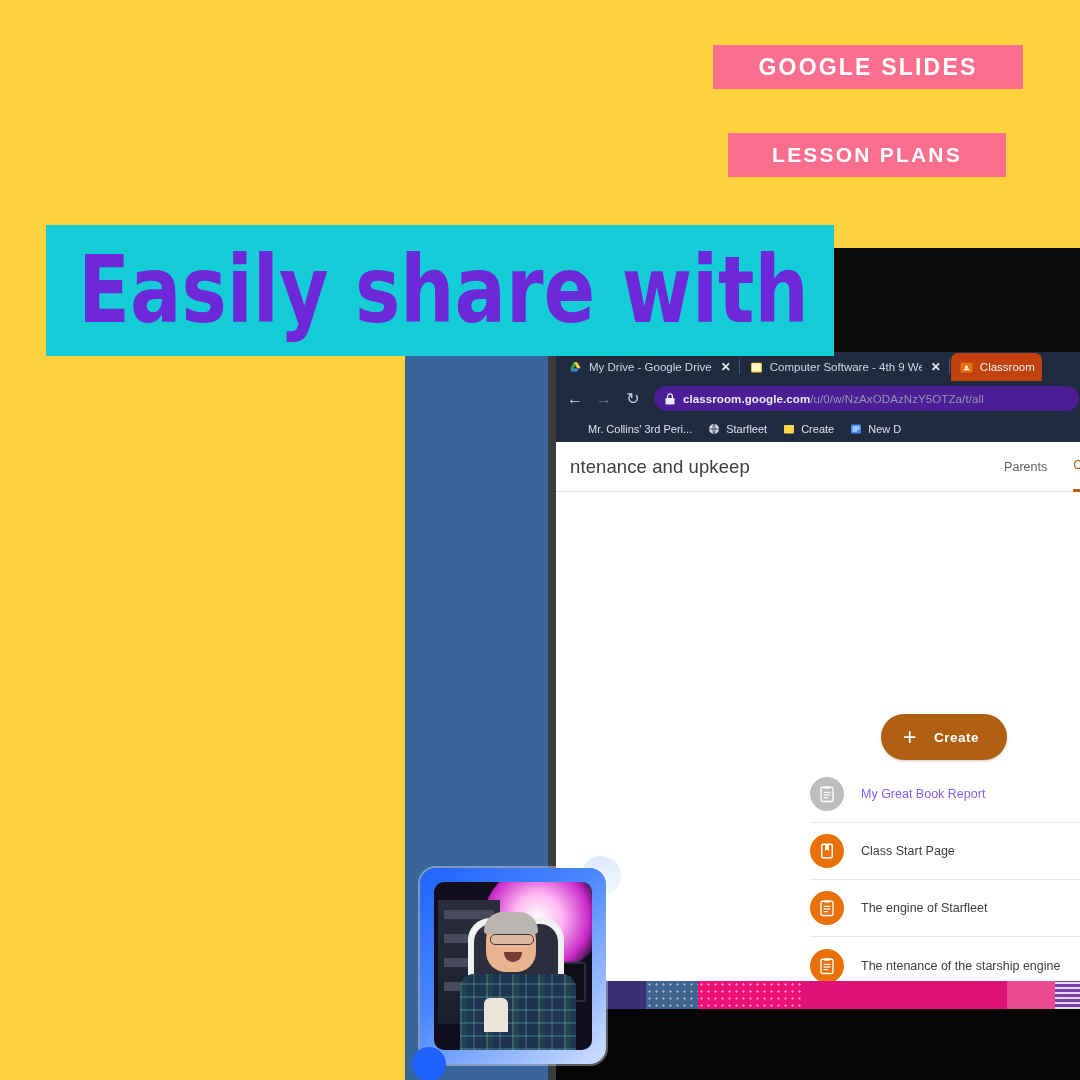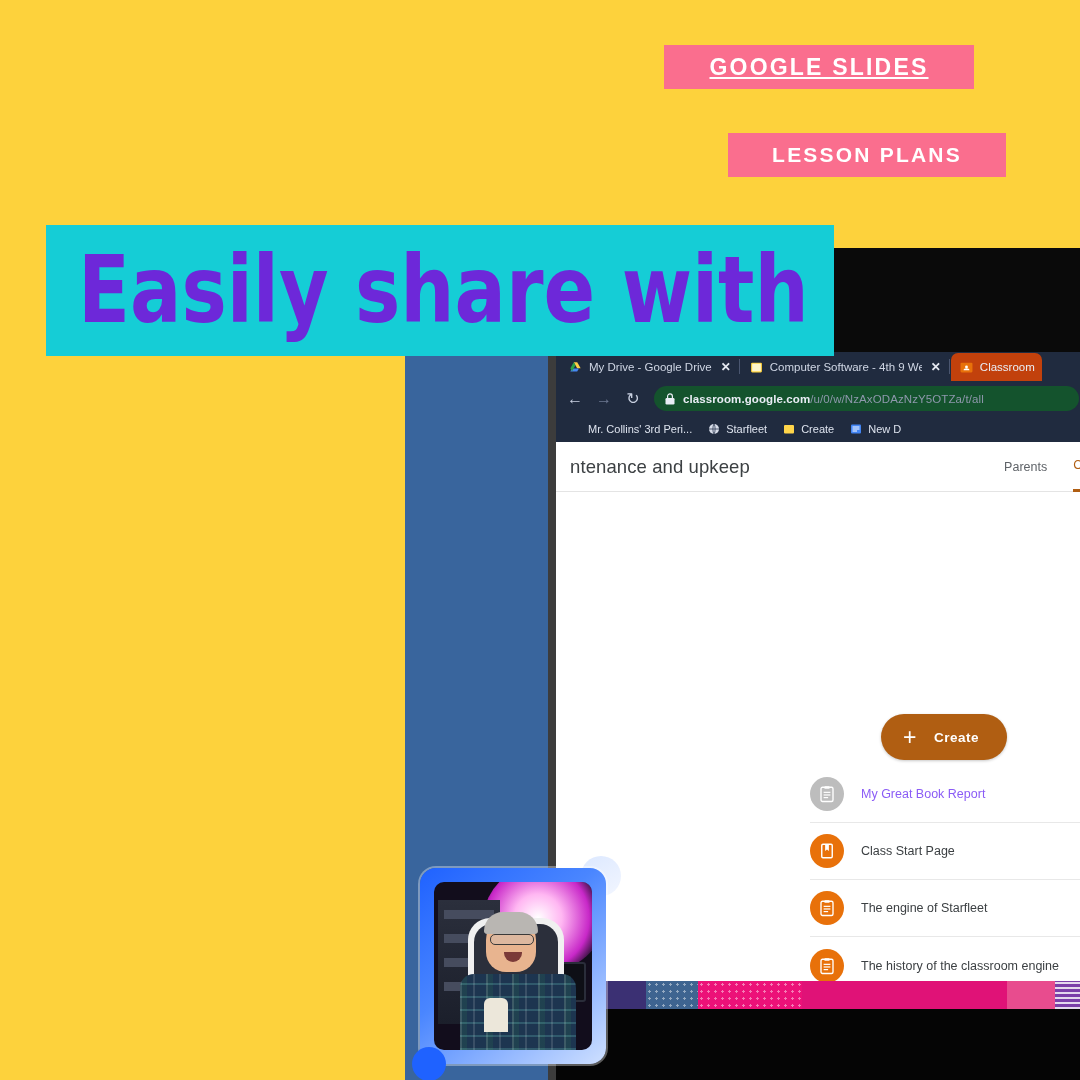--- a/index.html
+++ b/index.html
@@ -99,21 +99,21 @@
   }
   .navicon {
     width: 26px; height: 26px;
     display: flex; align-items: center; justify-content: center;
     color: #c8d0e0;
   }
   .navicon.dim { color: #6d7892; }
   .omnibox {
     flex: 1;
     height: 25px;
-    background: #14532d;
+    background: #4c1d95;
     border-radius: 13px;
     display: flex; align-items: center;
     padding: 0 11px;
     gap: 8px;
     margin-left: 5px;
     overflow: hidden;
   }
   .omnibox .urltext {
     font-size: 11.5px;
     color: #8e98ac;
@@ -327,21 +327,21 @@
   
   .pink-banner {
     position: absolute;
     background: #FA6E8E;
     color: #ffffff;
     font-weight: 700;
     letter-spacing: 2.2px;
     display: flex; align-items: center; justify-content: center;
     white-space: nowrap;
   }
-  #pink1 { left: 664px; top: 45px; width: 310px; height: 44px; font-size: 23px; text-decoration: underline; }
+  #pink1 { left: 713px; top: 45px; width: 310px; height: 44px; font-size: 23px; }
   #pink2 { left: 728px; top: 133px; width: 278px; height: 44px; font-size: 21px; }
 
   .teal-banner {
     position: absolute;
     background: #15CDD6;
     color: #6d28d9;
     display: flex; align-items: center;
     white-space: nowrap;
     font-weight: 700;
   }
@@ -507,21 +507,21 @@
           <div class="work-row">
             <span class="work-ico">
               <svg width="18" height="18" viewBox="0 0 24 24">
                 <rect x="4" y="3" width="16" height="19" rx="2" fill="none" stroke="#fff" stroke-width="1.8"></rect>
                 <rect x="8.5" y="1.5" width="7" height="3.6" rx="1.2" fill="#fff"></rect>
                 <rect x="7.5" y="9" width="9" height="1.6" fill="#fff"></rect>
                 <rect x="7.5" y="12.5" width="9" height="1.6" fill="#fff"></rect>
                 <rect x="7.5" y="16" width="6" height="1.6" fill="#fff"></rect>
               </svg>
             </span>
-            <span class="work-name">The history of the classroom engine</span>
+            <span class="work-name">The ntenance of the starship engine</span>
           </div>
 
         </div>
       </div>
     </div>
 
     <div class="band" id="band">
         <div class="band-seg" style="width: 90px; background: rgb(59, 48, 115);"></div>
         <div class="band-seg" style="width: 52px; background: radial-gradient(rgba(255, 255, 255, 0.45) 1px, rgba(0, 0, 0, 0) 1.2px) 0% 0% / 7px 7px rgb(62, 100, 144);"></div>
         <div class="band-seg" style="width: 104px; background: radial-gradient(rgba(255, 255, 255, 0.45) 1px, rgba(0, 0, 0, 0) 1.2px) 0% 0% / 7px 7px rgb(236, 17, 120);"></div>

